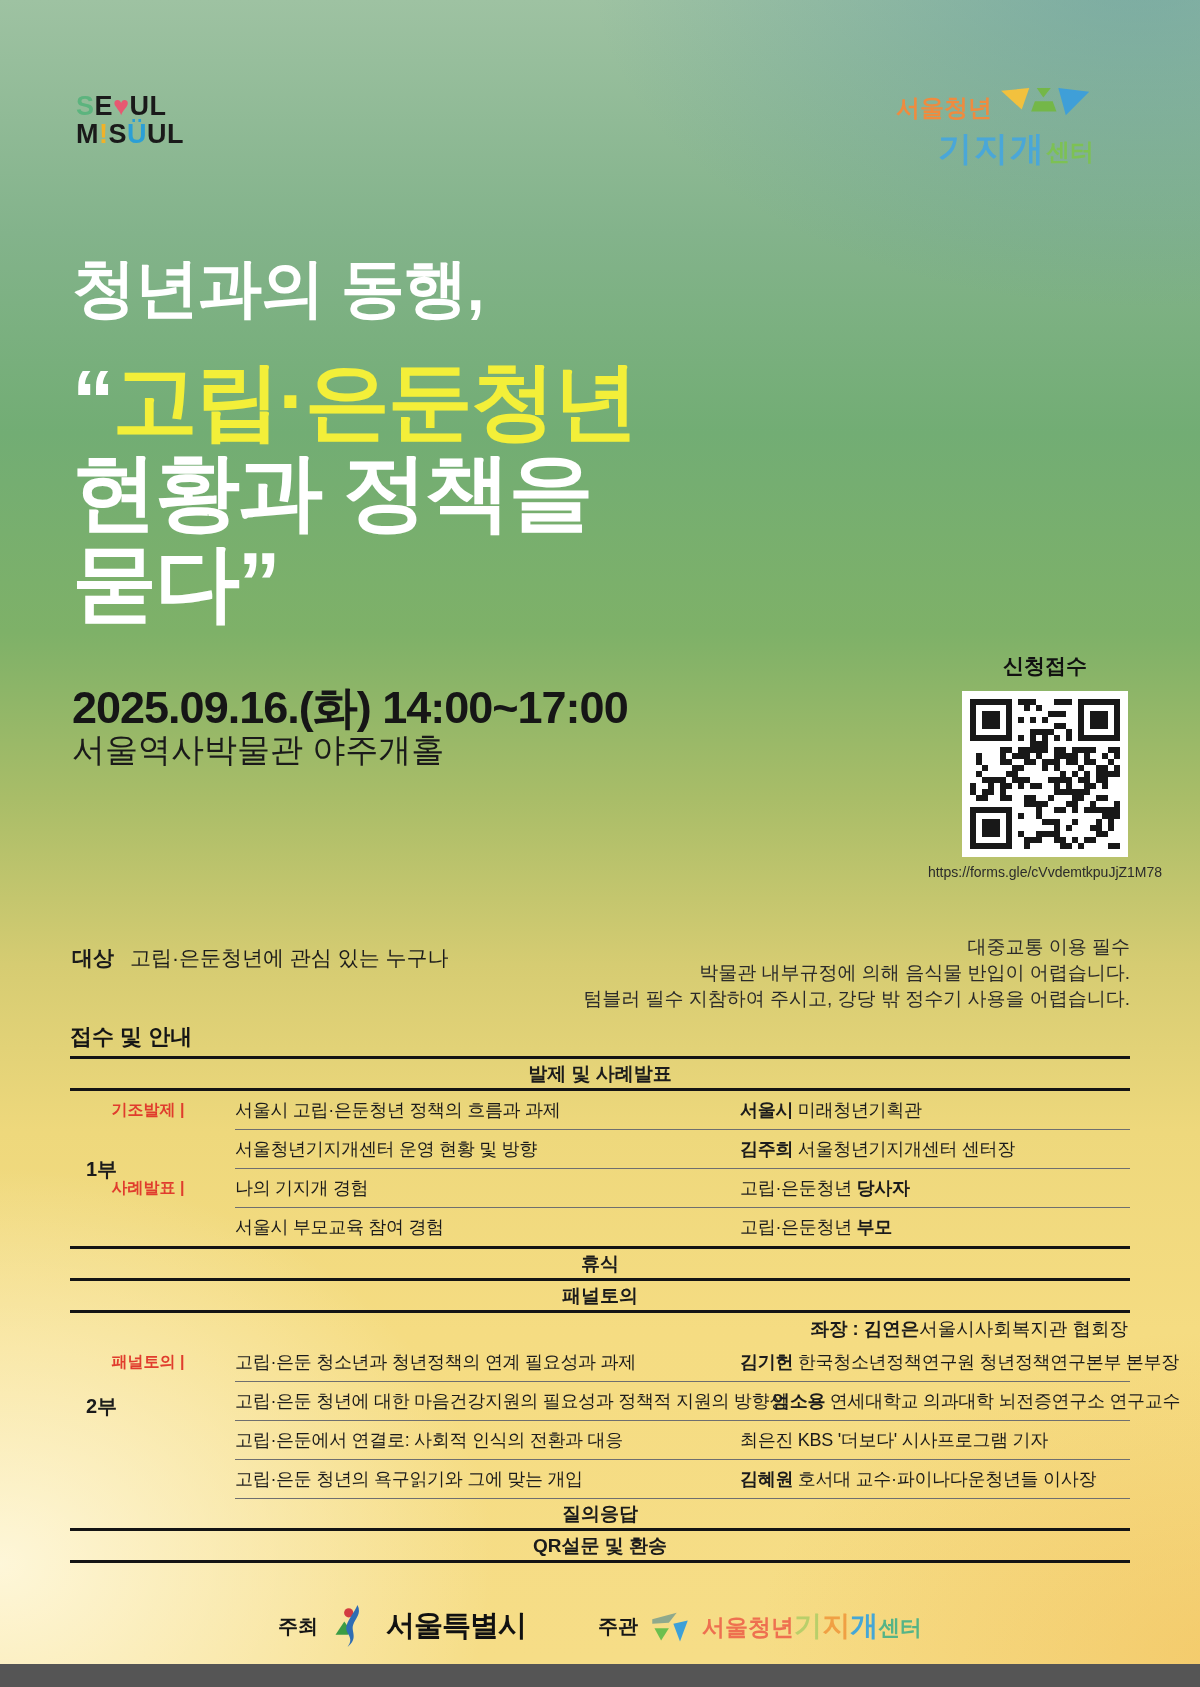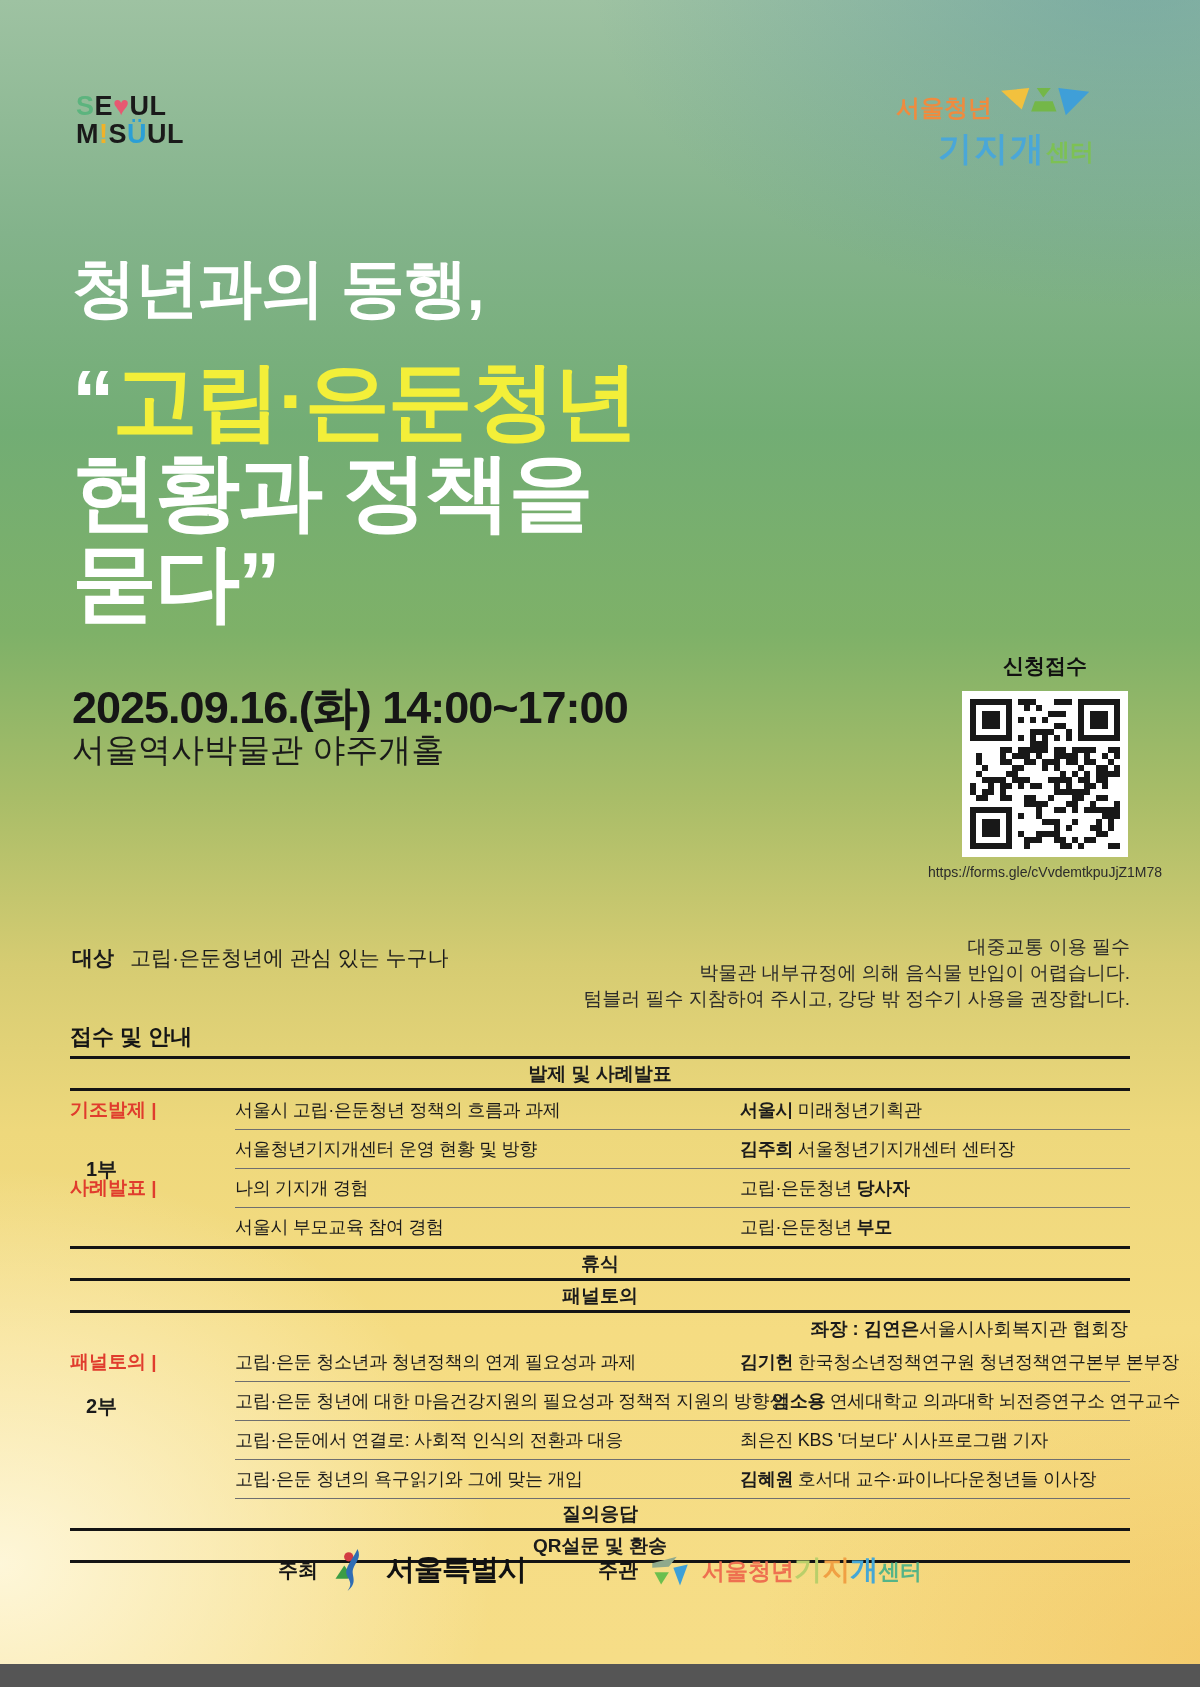--- a/index.html
+++ b/index.html
@@ -49,28 +49,28 @@
 
   
   .sched-title { position:absolute; left:70px; top:1022px; font-size:22px; font-weight:800; color:#151515; }
   .schedule { position:absolute; left:70px; top:1056px; width:1060px; color:#1b1b1b; }
   .hline { border-top:3px solid #141414; }
   .thinline { border-top:1px solid #6f6f6f; margin-left:165px; }
   .sec { height:29px; display:flex; align-items:center; justify-content:center; font-weight:800; font-size:19px; }
   .block { position:relative; }
   .partlabel { position:absolute; left:16px; top:50%; transform:translateY(-50%); font-weight:800; font-size:20px; }
   .srow { height:38px; display:flex; align-items:center; white-space:nowrap; }
-  .tagcol { width:165px; flex:none; text-align:left; padding-right:9px; font-weight:800; color:#e03c2d; font-size:19px; }
+  .tagcol { width:165px; flex:none; text-align:center; padding-right:9px; font-weight:800; color:#e03c2d; font-size:16px; }
   .topic { flex:none; width:505px; font-size:18px; letter-spacing:-0.3px; }
   .speaker { flex:none; width:390px; font-size:18px; letter-spacing:-0.3px; }
   .chair { height:30px; display:flex; align-items:center; justify-content:flex-end; font-size:18.5px; padding-right:2px; }
   .chair .b { font-weight:800; }
 
   
-  .footer { position:absolute; left:0; right:0; top:1548px; display:flex; justify-content:center; align-items:center; gap:72px; }
+  .footer { position:absolute; left:0; right:0; top:1604px; display:flex; justify-content:center; align-items:center; gap:72px; }
   .fgroup { display:flex; align-items:center; gap:12px; }
   .flabel { font-size:20px; font-weight:800; color:#161616; }
   .fname { font-size:29px; font-weight:800; color:#111; letter-spacing:-1px; }
   .seoul-logo { width:44px; height:44px; }
   .org-mark { width:40px; height:34px; }
   .org-name { font-size:23px; font-weight:800; }
 </style>
 </head>
 <body>
 
@@ -404,21 +404,21 @@
     <div class="apply-url">https://forms.gle/cVvdemtkpuJjZ1M78</div>
   </div>
 
   <div class="target">
     <span class="t-label">대상</span><span class="t-value">고립·은둔청년에 관심 있는 누구나</span>
   </div>
 
   <div class="notes">
     <div>대중교통 이용 필수</div>
     <div>박물관 내부규정에 의해 음식물 반입이 어렵습니다.</div>
-    <div>텀블러 필수 지참하여 주시고, 강당 밖 정수기 사용을 권장합니다.</div>
+    <div>텀블러 필수 지참하여 주시고, 강당 밖 정수기 사용을 어렵습니다.</div>
   </div>
 
   <div class="sched-title">접수 및 안내</div>
 
   <div class="schedule">
     <div class="hline"></div>
     <div class="sec">발제 및 사례발표</div>
     <div class="hline"></div>
 
     <div class="block">

